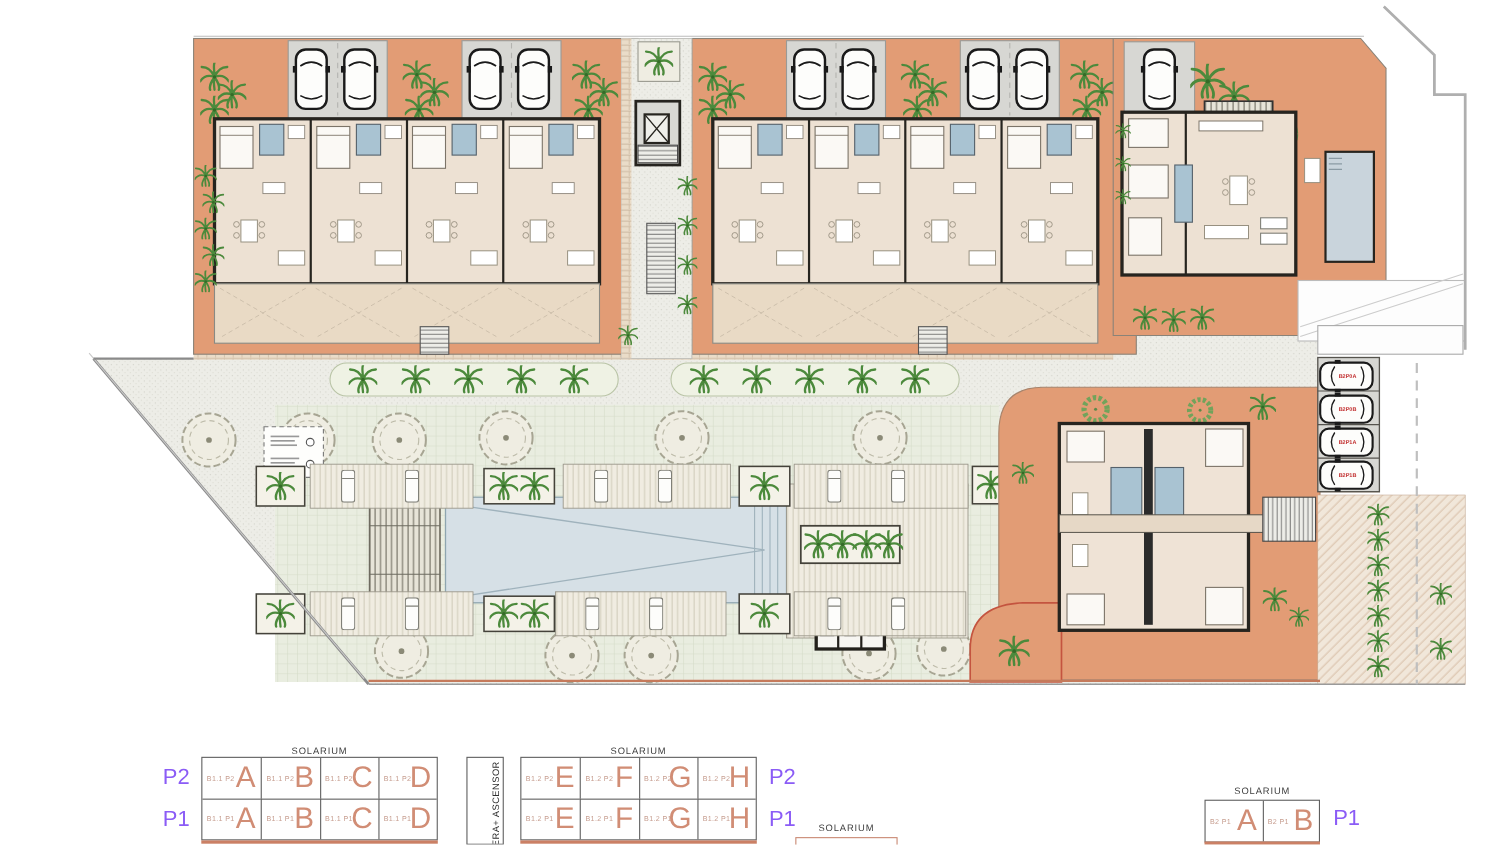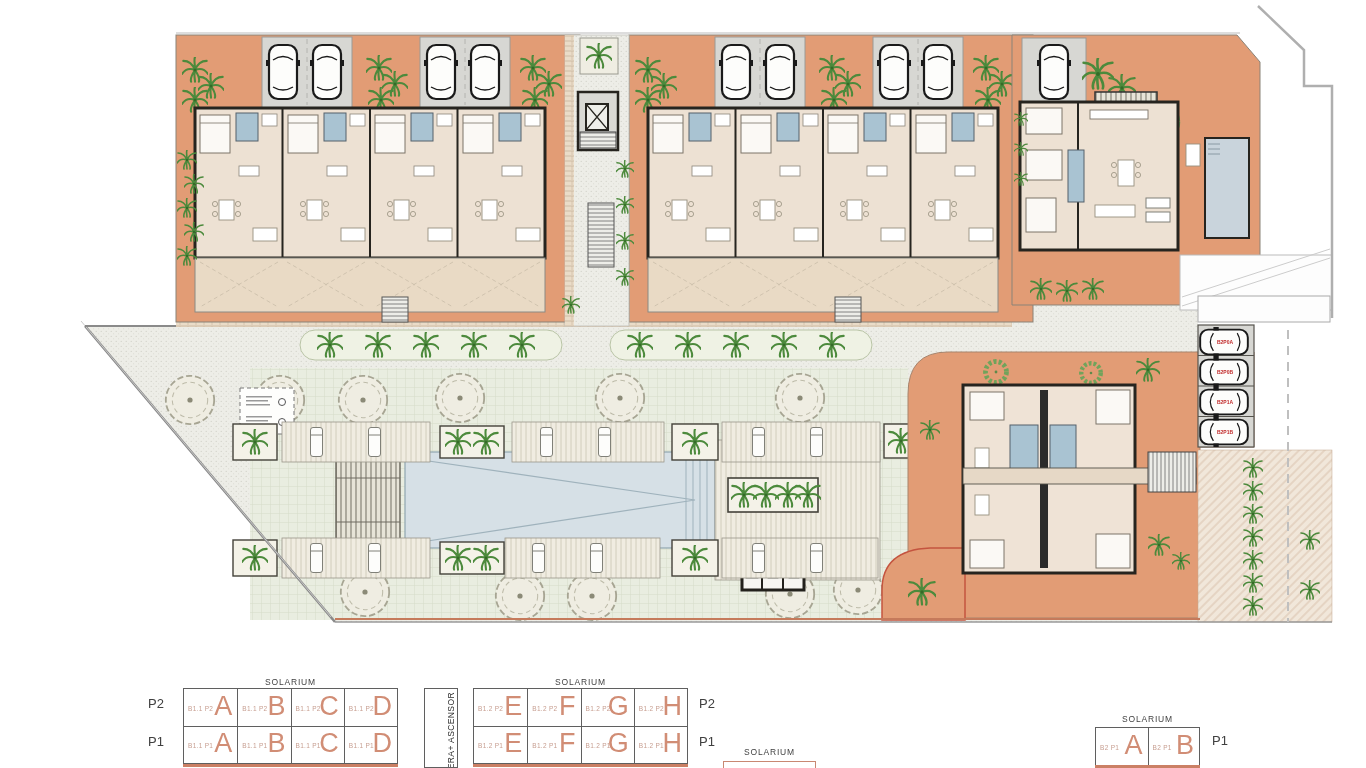--- a/index.html
+++ b/index.html
@@ -14,21 +14,21 @@
   .sol-cell{border-left:1px solid #5f5f5f;border-top:1px solid #5f5f5f;}
   .c4 .sol-cell:nth-child(4n+1){border-left:none;}
   .c4 .sol-cell:nth-child(-n+4){border-top:none;}
   .c2 .sol-cell:nth-child(2n+1){border-left:none;}
   .c2 .sol-cell:nth-child(-n+2){border-top:none;}
   .sol-code{position:absolute;left:4px;top:50%;transform:translateY(-46%);
             font-size:6.5px;color:#C79E90;letter-spacing:.3px;white-space:nowrap;}
   .sol-letter{position:absolute;right:5px;top:50%;transform:translateY(-54%);
               font-size:27px;color:#D18D75;line-height:1;}
   .sol-title{position:absolute;font-size:8.5px;color:#3f3f3f;letter-spacing:.8px;text-align:center;}
-  .lvl-label{position:absolute;font-size:13px;color:#404040;}
+  .lvl-label{position:absolute;font-size:20px;color:#8b5cf6;}
   .orange-bar{position:absolute;height:3px;background:#CB8065;}
   .esc-box{position:absolute;border:1px solid #5f5f5f;background:#fff;overflow:hidden;box-sizing:border-box;}
   .esc-box span{position:absolute;left:21px;top:3px;transform-origin:top left;
                 transform:rotate(-90deg) translateX(-100%);font-size:8.5px;color:#2d2d2d;
                 white-space:nowrap;letter-spacing:.4px;}
   .solarium-stub{position:absolute;border:1px solid #C98872;background:#fff;box-sizing:border-box;}
 </style>
 </head>
 <body>
 

